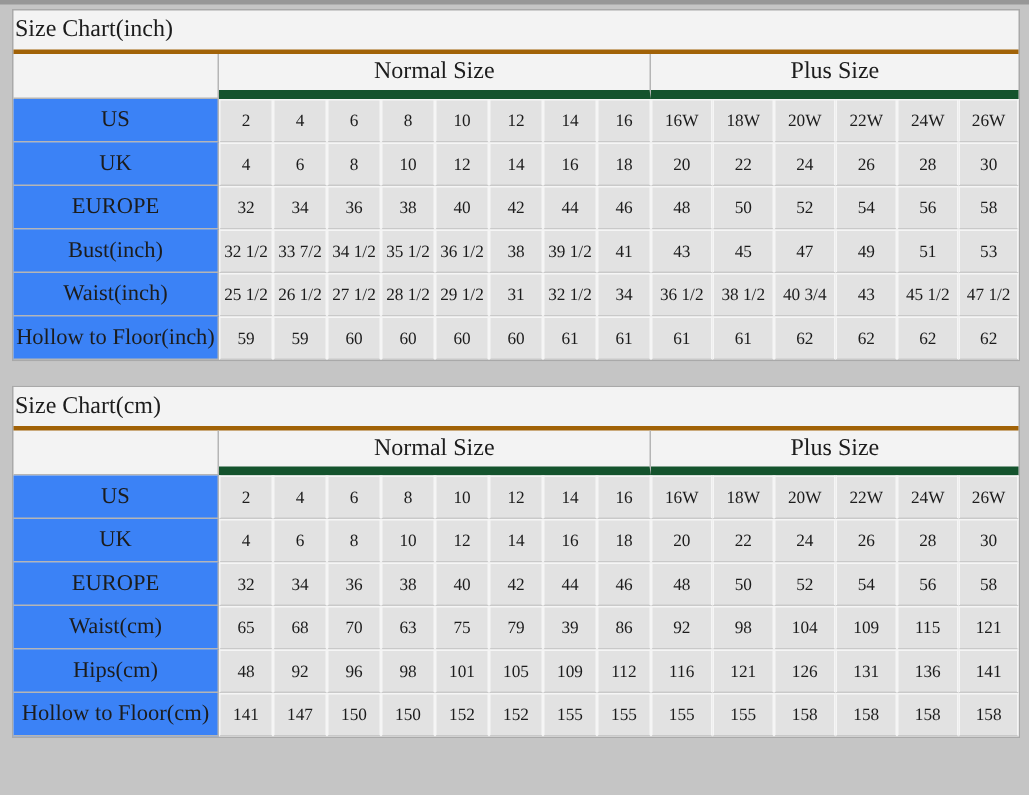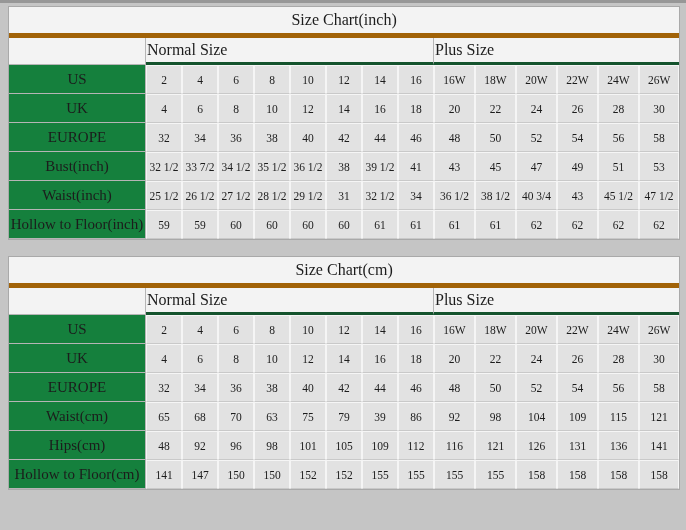--- a/index.html
+++ b/index.html
@@ -18,38 +18,39 @@
     table-layout: fixed;
     border-collapse: separate;
     border-spacing: 0;
     background: #f3f3f3;
     border: 1px solid #a9a9a9;
   }
   table.size-chart.second { margin-top: 16px; }
 
   td.t-title {
     height: 24px;
-    text-align: center;
+    text-align: left;
     font-size: 16px;
-    border-bottom: 5px solid #a16207;
+    border-bottom: 3px solid #a16207;
   }
   td.blankcell {
     border-right: 1px solid #b5b5b5;
     border-bottom: 1px solid #b5b5b5;
   }
   td.group {
     height: 22px;
+    text-align: center;
     font-size: 16px;
-    border-bottom: 3px solid #14532d;
+    border-bottom: 6px solid #14532d;
   }
   td.g-normal { border-right: 1px solid #b5b5b5; }
 
   tbody[data-rows] tr { height: 29px; }
   td.label {
-    background: #15803d;
+    background: #3b82f6;
     border-right: 1px solid #b5b5b5;
     border-bottom: 1px solid #b5b5b5;
     text-align: center;
     font-size: 15px;
     white-space: nowrap;
   }
   td.data {
     background: #e2e2e2;
     border: 1px solid #f5f5f5;
     border-bottom: 1px solid #c9c9c9;

